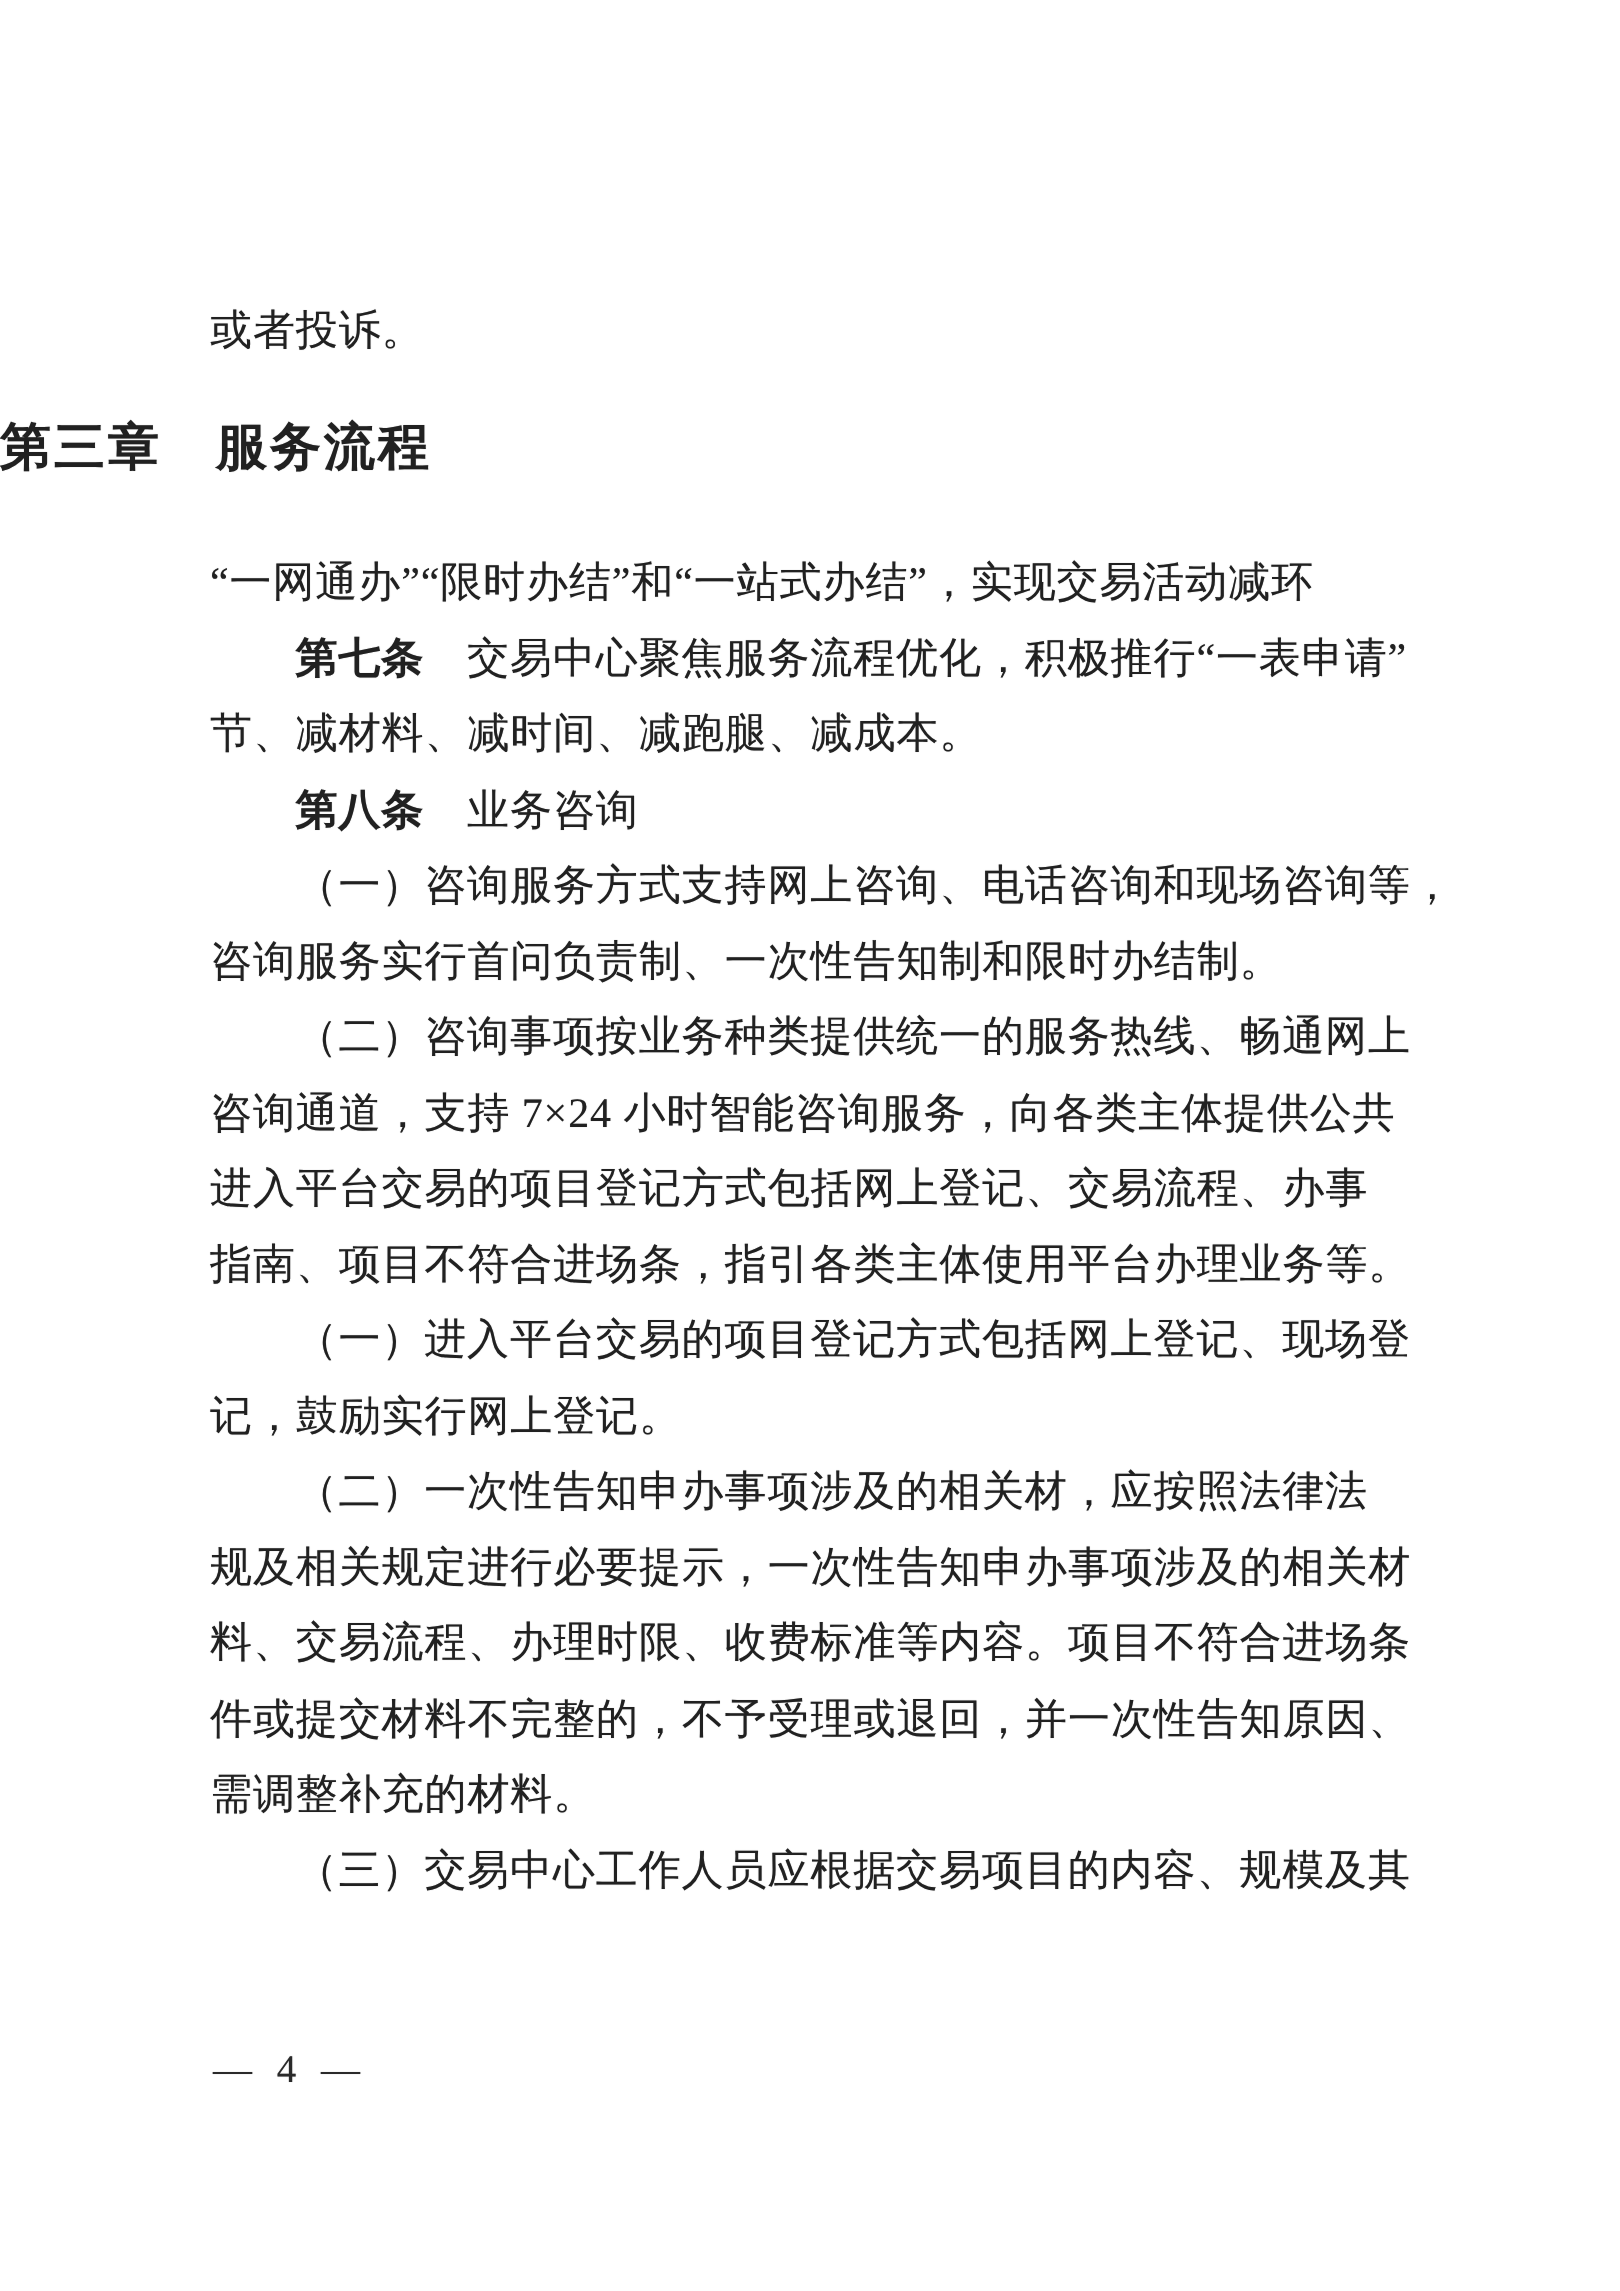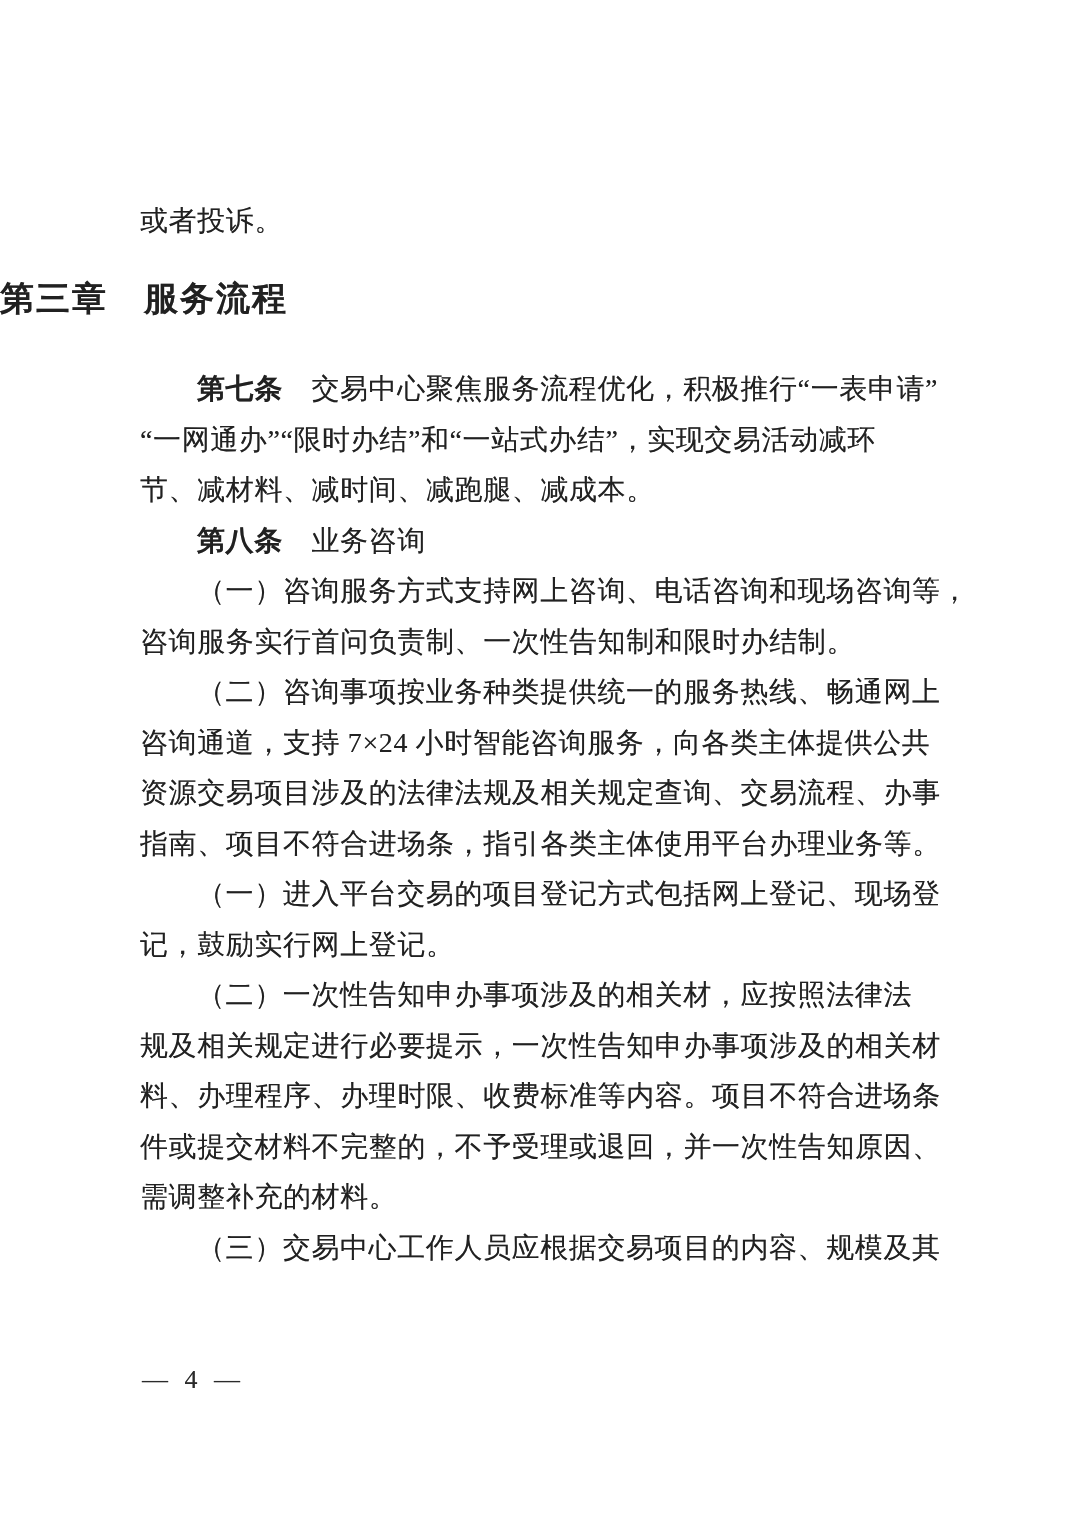--- a/index.html
+++ b/index.html
@@ -66,35 +66,35 @@
 </head>
 <body>
 
 <div class="page">
 
   <div class="line intro-line">或者投诉。</div>
 
   <h1 class="chapter-heading">第三章　服务流程</h1>
 
   <div class="body-lines">
+      <div class="line">“一网通办”“限时办结”和“一站式办结”，实现交易活动减环</div>
       <div class="line indent"><span class="lead">第七条</span>　交易中心聚焦服务流程优化，积极推行“一表申请”</div>
-      <div class="line">“一网通办”“限时办结”和“一站式办结”，实现交易活动减环</div>
       <div class="line">节、减材料、减时间、减跑腿、减成本。</div>
       <div class="line indent"><span class="lead">第八条</span>　业务咨询</div>
       <div class="line indent">（一）咨询服务方式支持网上咨询、电话咨询和现场咨询等，</div>
       <div class="line">咨询服务实行首问负责制、一次性告知制和限时办结制。</div>
       <div class="line indent">（二）咨询事项按业务种类提供统一的服务热线、畅通网上</div>
       <div class="line">咨询通道，支持 7×24 小时智能咨询服务，向各类主体提供公共</div>
-      <div class="line">资源交易项目涉及的法律法规及相关规定查询、交易流程、办事</div>
+      <div class="line">进入平台交易的项目登记方式包括网上登记、交易流程、办事</div>
       <div class="line">指南、项目不符合进场条，指引各类主体使用平台办理业务等。</div>
       <div class="line indent">（一）进入平台交易的项目登记方式包括网上登记、现场登</div>
       <div class="line">记，鼓励实行网上登记。</div>
       <div class="line indent">（二）一次性告知申办事项涉及的相关材，应按照法律法</div>
       <div class="line">规及相关规定进行必要提示，一次性告知申办事项涉及的相关材</div>
-      <div class="line">料、办理程序、办理时限、收费标准等内容。项目不符合进场条</div>
+      <div class="line">料、交易流程、办理时限、收费标准等内容。项目不符合进场条</div>
       <div class="line">件或提交材料不完整的，不予受理或退回，并一次性告知原因、</div>
       <div class="line">需调整补充的材料。</div>
       <div class="line indent">（三）交易中心工作人员应根据交易项目的内容、规模及其</div>
     </div>
 
   <div class="page-number">— 4 —</div>
 
 </div>
 
 </body></html>

